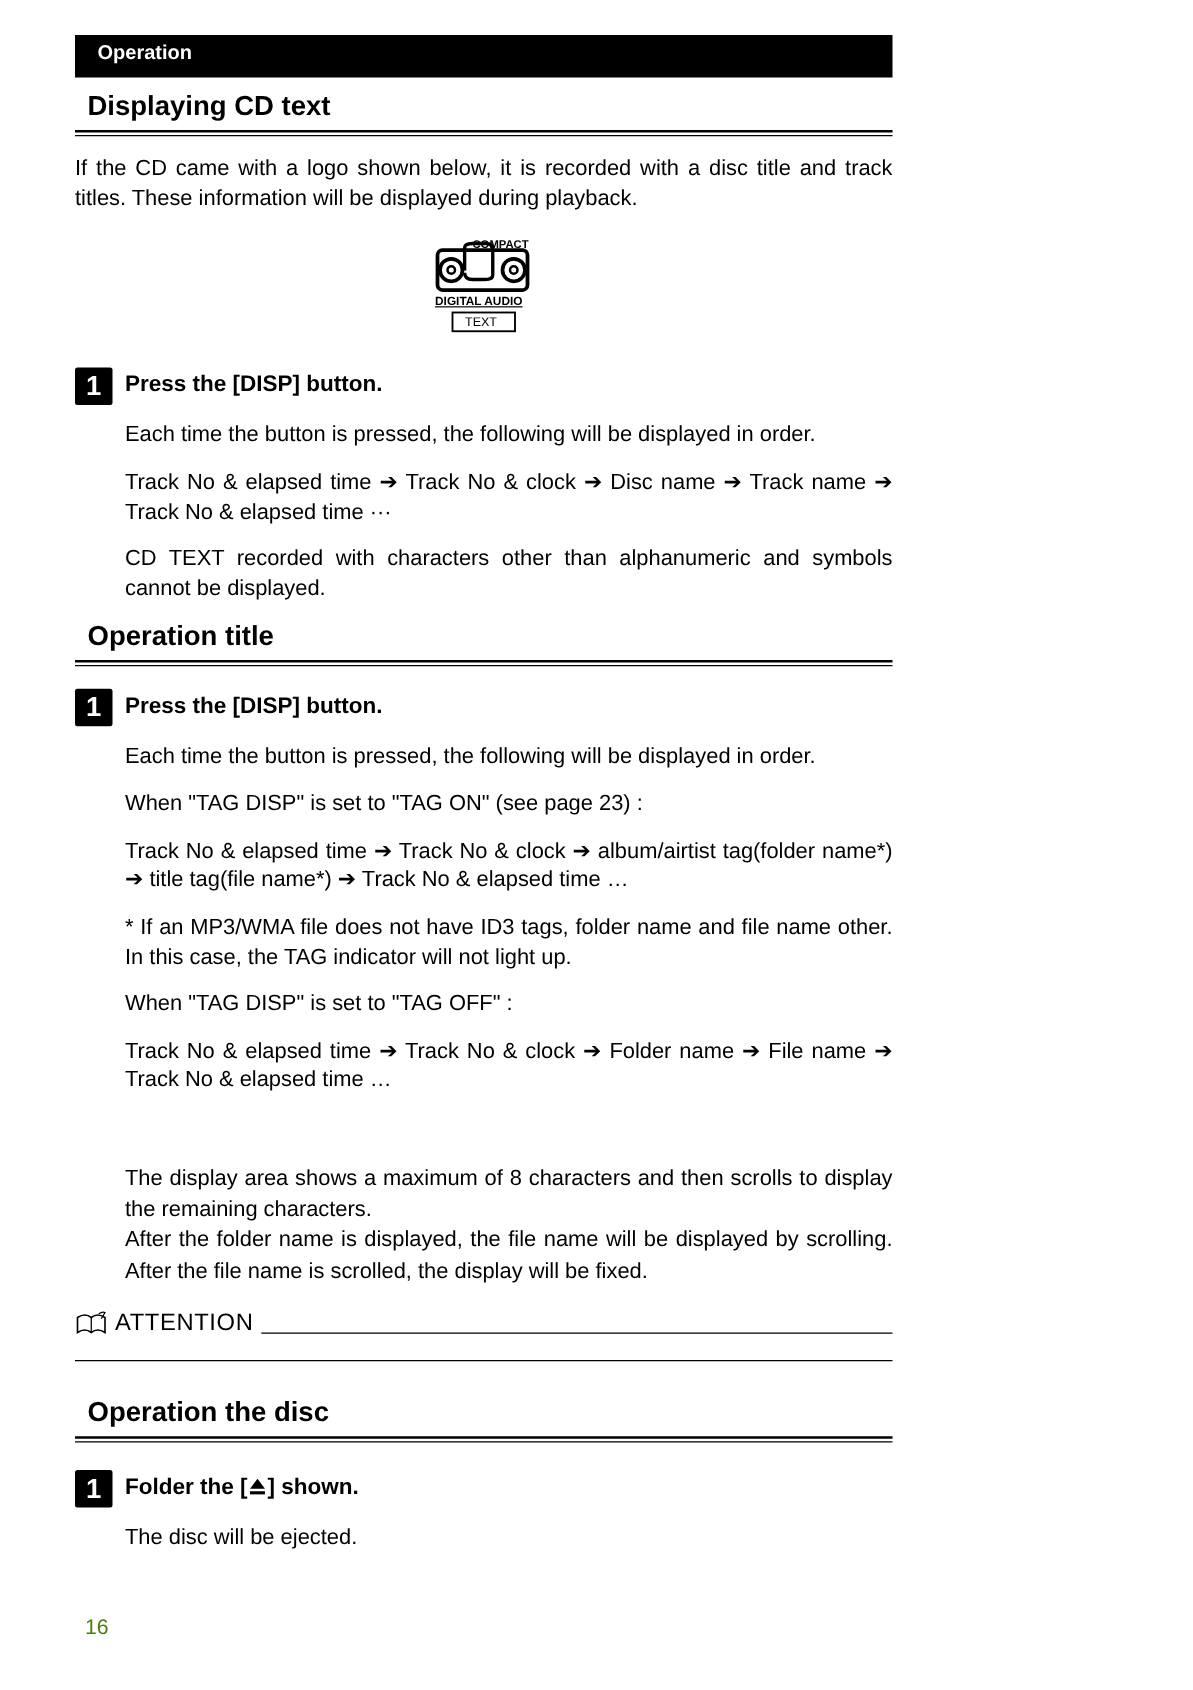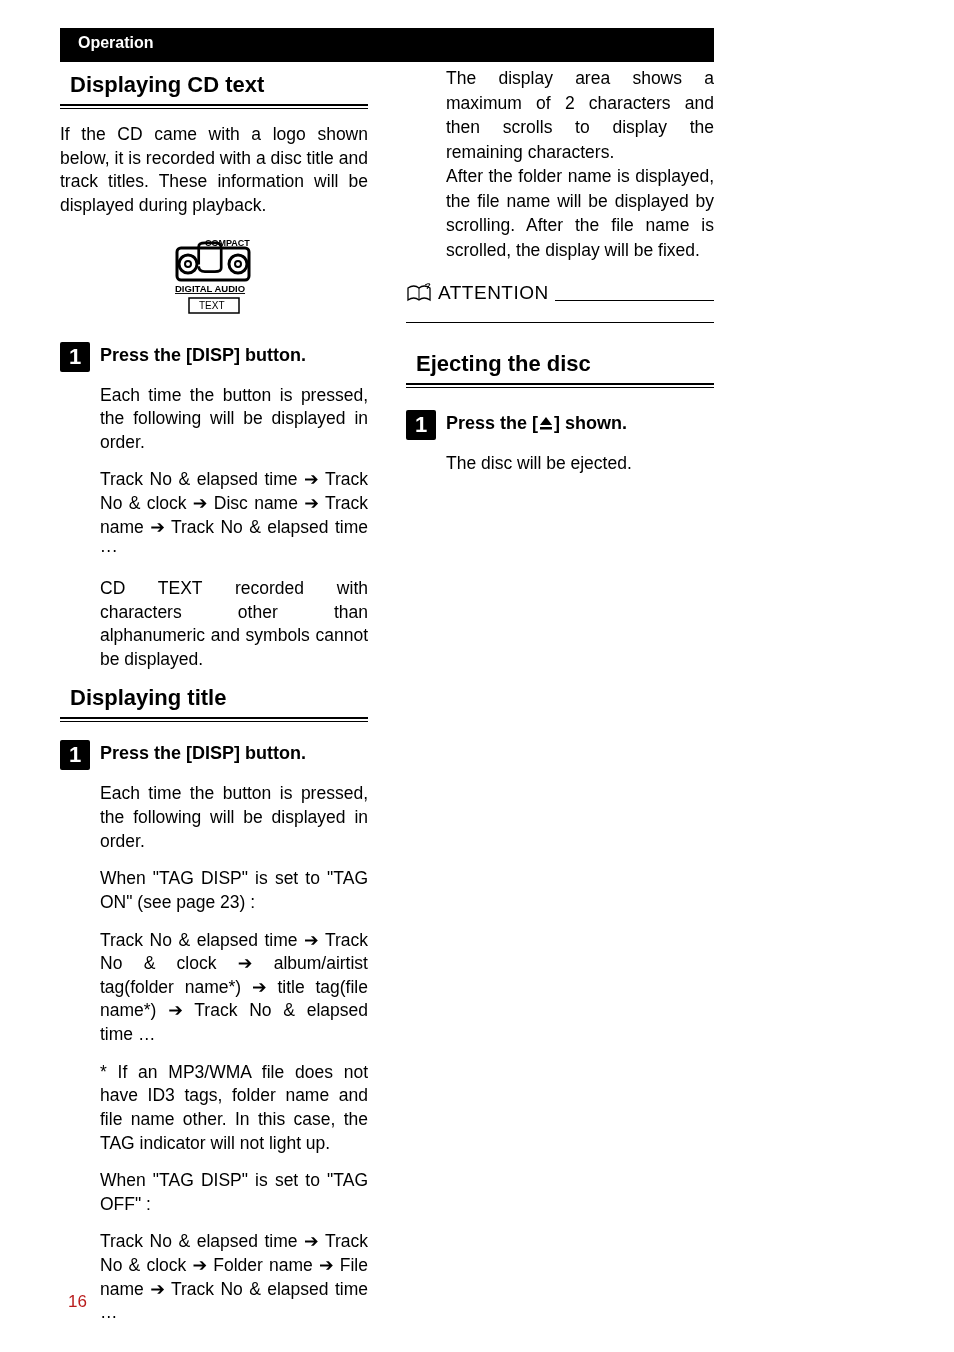--- a/index.html
+++ b/index.html
@@ -1,35 +1,35 @@
 <!DOCTYPE html>
 <html><head>
 <meta charset="utf-8">
 <style>
   * { box-sizing: border-box; margin: 0; padding: 0; }
   html, body { width: 954px; height: 1352px; font-family: Arial, Helvetica, sans-serif; color: #000; background: #fff; }
   .page { position: relative; width: 774px; height: 1352px; padding: 28px 60px 40px 60px; }
   .header-bar { background: #000; color: #fff; font-weight: bold; font-size: 16px; padding: 6px 18px 10px 18px; margin-bottom: 2px; }
-  .columns { display: flex; gap: 38px; }
+  .columns { display: flex; gap: 38px; flex-direction: column; }
   .col { flex: 1 1 0; min-width: 0; }
   .section-title { font-size: 22px; font-weight: bold; margin: 8px 0 6px 0; padding-left: 10px; }
   .section-rule { border-top: 2.5px solid #000; border-bottom: 1px solid #000; height: 5px; margin-bottom: 14px; }
   .intro { font-size: 17.5px; line-height: 1.35; text-align: justify; margin-bottom: 18px; }
   .logo-wrap { display:flex; justify-content:center; margin: 4px 0 26px 0; }
   .step { display: flex; align-items: flex-start; gap: 10px; margin-bottom: 6px; }
   .step-num { width: 30px; height: 30px; background: #000; color: #fff; font-weight: bold; font-size: 22px; display:flex; align-items:center; justify-content:center; flex:0 0 30px; border-radius:2px; }
   .step-head { font-size: 18px; font-weight: bold; padding-top: 3px; text-align: center; }
   .step-body { margin-left: 40px; margin-top: 12px; }
   .step-body p { font-size: 17.5px; line-height: 1.35; text-align: justify; margin-bottom: 14px; }
   .attention-row { display:flex; align-items:flex-end; gap:6px; margin-top: 20px; text-align: center; }
   .attention-label { font-size: 19px; letter-spacing: 0.5px; }
   .attention-underline { border-bottom: 1.5px solid #000; flex: 1; margin-bottom: 3px; }
   .attention-body { font-size: 15.5px; line-height: 1.35; text-align: justify; margin: 8px 0 0 22px; }
   .attention-end { border-bottom: 1px solid #000; margin: 18px 0 28px 0; }
-  .page-num { position: absolute; bottom: 40px; left: 68px; font-size: 17px; color: #b91c1c; }
+  .page-num { position: absolute; bottom: 40px; left: 68px; font-size: 17px; color: #4d7c0f; }
   .eject-icon { display:inline-block; vertical-align: -1px; }
 </style>
 </head>
 <body>
 
 <div class="page">
 
   <div class="header-bar">
     <span>Operation</span>
   </div>
@@ -62,63 +62,63 @@
       <div class="step">
         <div class="step-num">1</div>
         <div class="step-head">Press the [DISP] button.</div>
       </div>
       <div class="step-body">
         <p>Each time the button is pressed, the following will be displayed in order.</p>
         <p>Track No &amp; elapsed time ➔ Track No &amp; clock ➔ Disc name ➔ Track name ➔ Track No &amp; elapsed time ···</p>
         <p>CD TEXT recorded with characters other than alphanumeric and symbols cannot be displayed.</p>
       </div>
 
-      <div class="section-title">Displaying title</div>
+      <div class="section-title">Operation title</div>
       <div class="section-rule"></div>
 
       <div class="step" style="margin-top:18px;">
         <div class="step-num">1</div>
         <div class="step-head">Press the [DISP] button.</div>
       </div>
       <div class="step-body">
         <p>Each time the button is pressed, the following will be displayed in order.</p>
         <p>When "TAG DISP" is set to "TAG ON" (see page 23) :</p>
         <p>Track No &amp; elapsed time ➔ Track No &amp; clock ➔ album/airtist tag(folder name*) ➔ title tag(file name*) ➔ Track No &amp; elapsed time …</p>
         <p>* If an MP3/WMA file does not have ID3 tags, folder name and file name other. In this case, the TAG indicator will not light up.</p>
         <p>When "TAG DISP" is set to "TAG OFF" :</p>
         <p>Track No &amp; elapsed time ➔ Track No &amp; clock ➔ Folder name ➔ File name ➔ Track No &amp; elapsed time …</p>
       </div>
 
     </div>
 
     <div class="col">
 
       <div style="margin-left:40px; margin-top:2px;">
-        <p style="font-size:17.5px; line-height:1.4; text-align:justify; white-space:pre-line;">The display area shows a maximum of 2 characters and then scrolls to display the remaining characters.
+        <p style="font-size:17.5px; line-height:1.4; text-align:justify; white-space:pre-line;">The display area shows a maximum of 8 characters and then scrolls to display the remaining characters.
 After the folder name is displayed, the file name will be displayed by scrolling. After the file name is scrolled, the display will be fixed.</p>
       </div>
 
       <div class="attention-row">
         <svg width="26" height="22" viewBox="0 0 26 22">
           <path d="M2 18 Q8 14 13 18 Q18 14 24 18 L24 6 Q18 2 13 6 Q8 2 2 6 Z" fill="none" stroke="#000" stroke-width="1.3"></path>
           <line x1="13" y1="6" x2="13" y2="18" stroke="#000" stroke-width="1"></line>
           <path d="M19 3 Q22 1 24 2 L21 7" fill="none" stroke="#000" stroke-width="1"></path>
         </svg>
         <span class="attention-label">ATTENTION</span>
         <span class="attention-underline"></span>
       </div>
       <div class="attention-end"></div>
 
-      <div class="section-title">Ejecting the disc</div>
+      <div class="section-title">Operation the disc</div>
       <div class="section-rule"></div>
 
       <div class="step" style="margin-top:22px;">
         <div class="step-num">1</div>
         <div class="step-head">
-          <span>Press the [</span><svg class="eject-icon" width="16" height="14" viewBox="0 0 16 14">
+          <span>Folder the [</span><svg class="eject-icon" width="16" height="14" viewBox="0 0 16 14">
               <polygon points="8,1 14,9 2,9" fill="#000"></polygon>
               <rect x="2" y="11" width="12" height="2.5" fill="#000"></rect>
             </svg><span>] shown.</span>
         </div>
       </div>
       <div class="step-body">
         <p>The disc will be ejected.</p>
       </div>
 
     </div>

